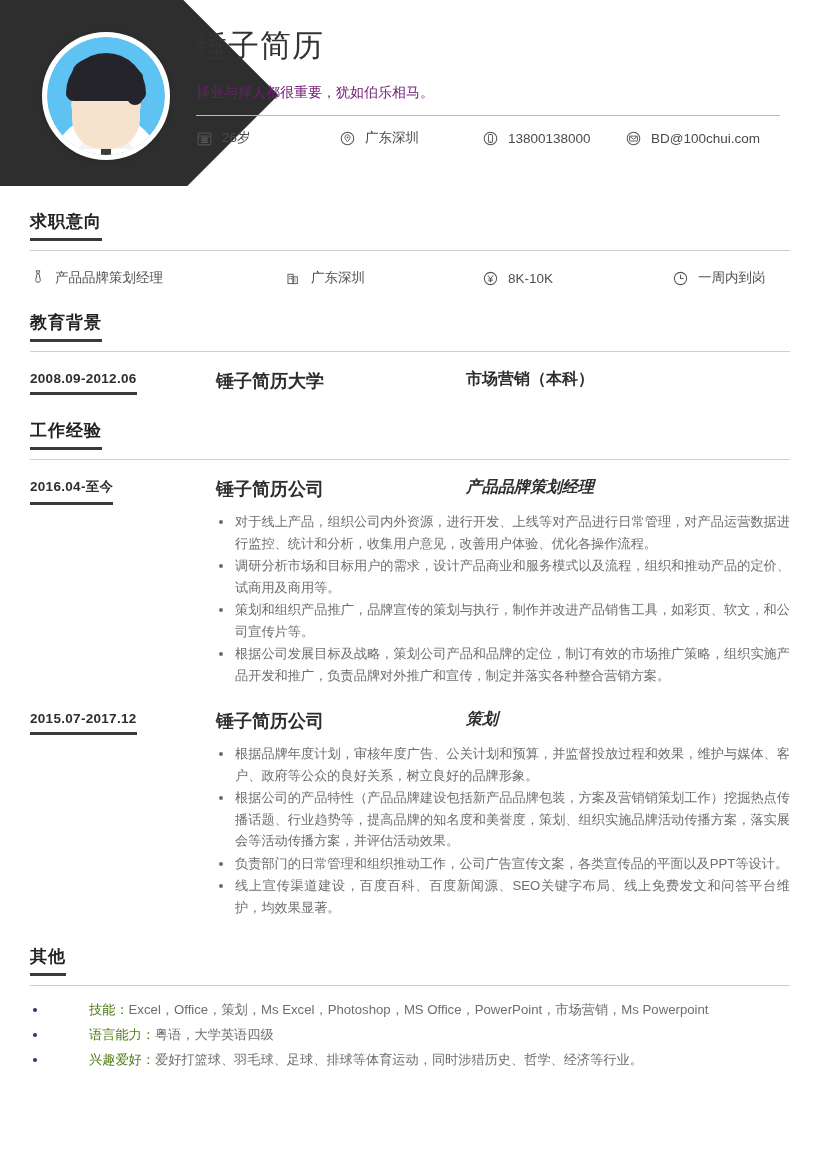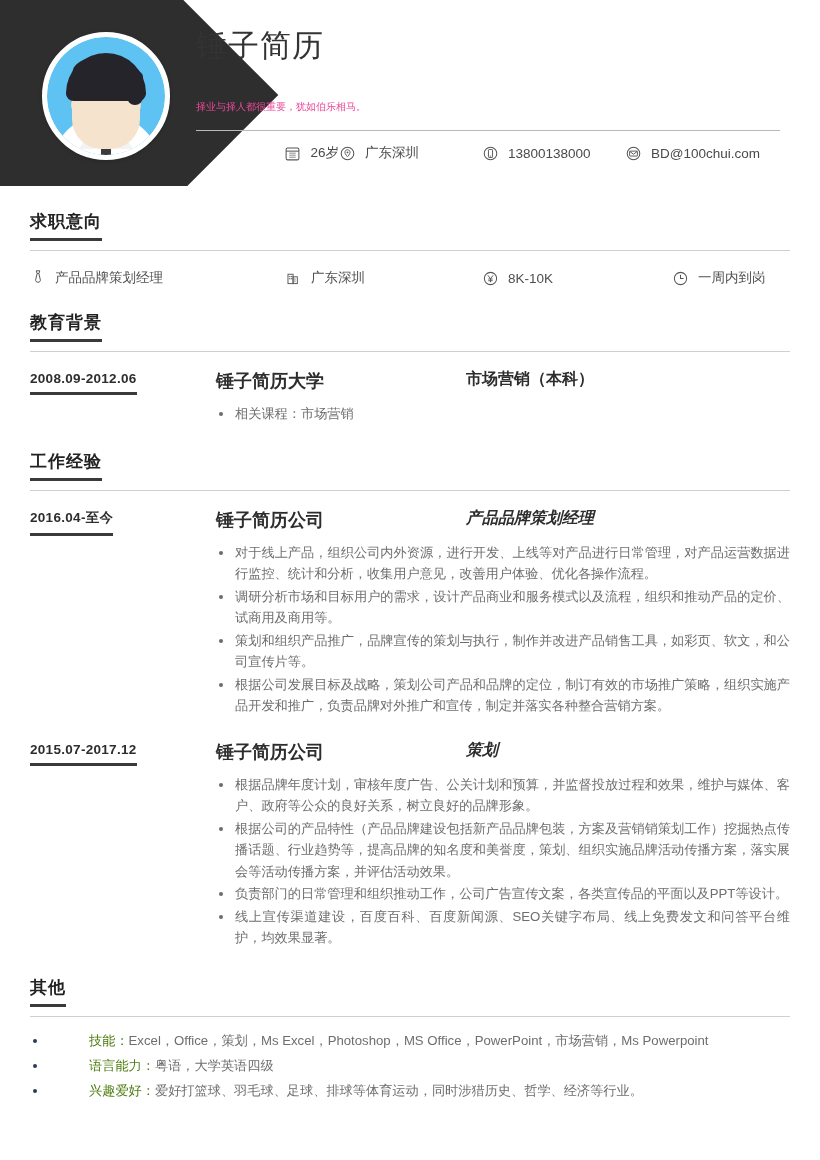--- a/index.html
+++ b/index.html
@@ -171,43 +171,43 @@
   }
   .name {
     font-size: 31px;
     color: #333333;
     letter-spacing: 1px;
     margin: 0 0 0 0;
     line-height: 40px;
     font-weight: 400;
   }
   .slogan {
-    font-size: 10px;
-    color: #ec4899;
-    margin-top: 31px;
+    font-size: 14px;
+    color: #701a75;
+    margin-top: 16px;
     line-height: 20px;
   }
   .head-rule {
     margin-top: 13px;
     border-top: 1px solid #b9b9b9;
     width: 584px;
   }
   .contact-row {
     display: flex;
     margin-top: 13px;
     align-items: center;
   }
   .contact-item {
     display: flex;
     align-items: center;
     font-size: 13.5px;
     color: #4a4a4a;
   }
   .contact-item .ic { margin-right: 9px; display: flex; }
-  .c1 { width: 143px; justify-content: flex-end; }
+  .c1 { width: 143px; }
   .c2 { width: 143px; }
   .c3 { width: 143px; }
 
   
   .section { padding: 0 30px; margin-top: 26px; }
   .sec-head {
     position: relative;
     padding-bottom: 9px;
     border-bottom: 1px solid #cfcfcf;
   }
@@ -464,23 +464,20 @@
 
   <div class="entry">
     <div class="entry-date-col">
       <span class="entry-date">2008.09-2012.06</span>
     </div>
     <div class="entry-body">
       <div class="entry-titles">
         <div class="org">锤子简历大学</div>
         <div class="role" style="font-style:normal">市场营销（本科）</div>
       </div>
-      <ul class="bullets edu-bullets">
-        <li>相关课程：市场营销</li>
-      </ul>
     </div>
   </div>
 </div>
 
 <div class="section">
   <div class="sec-head">
     <span class="sec-title">工作经验</span>
   </div>
 
   <div class="entry">

